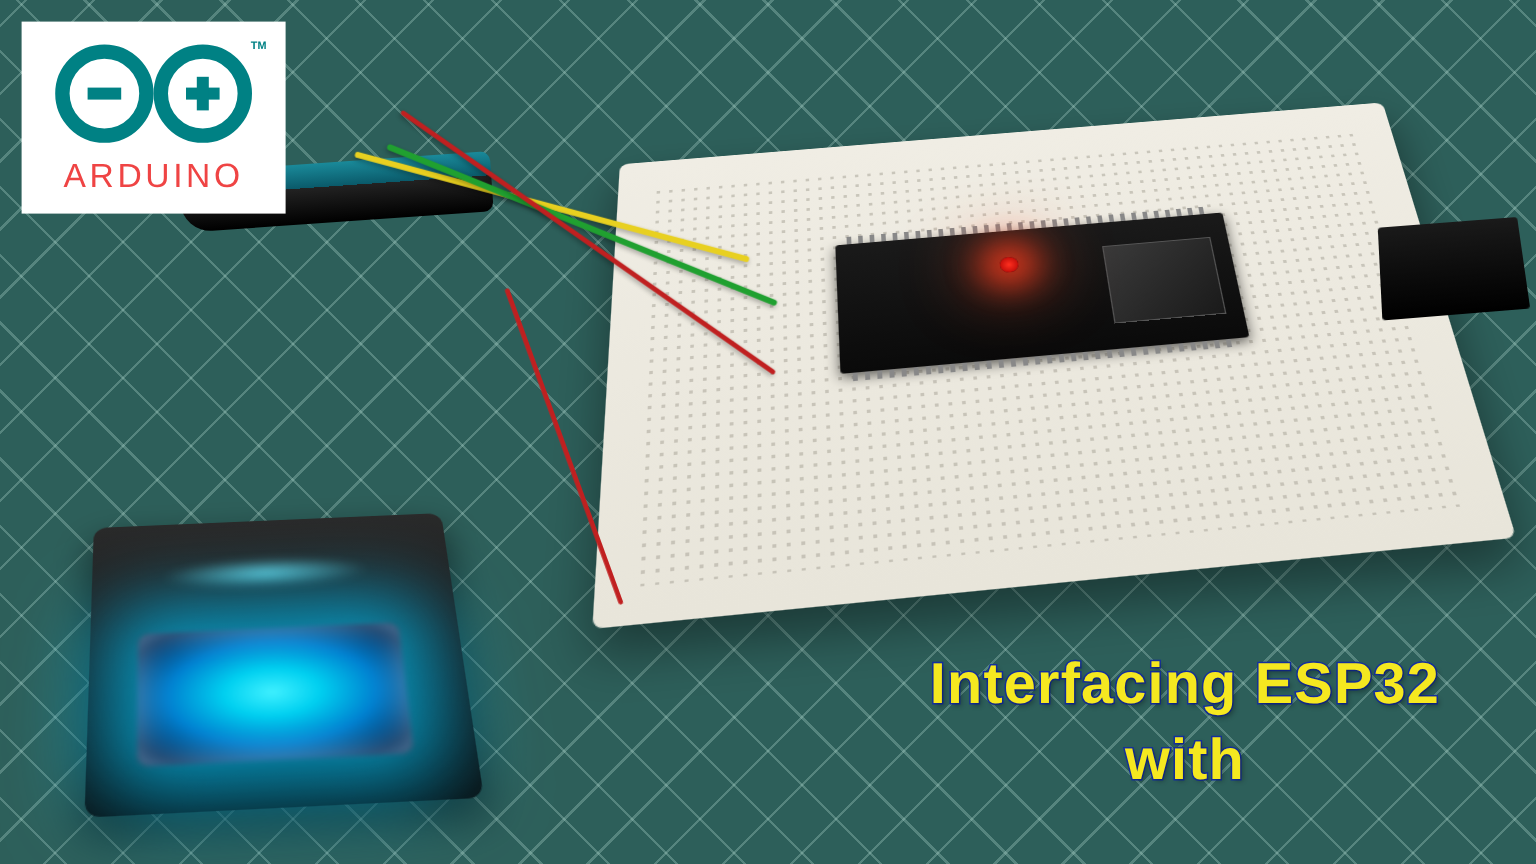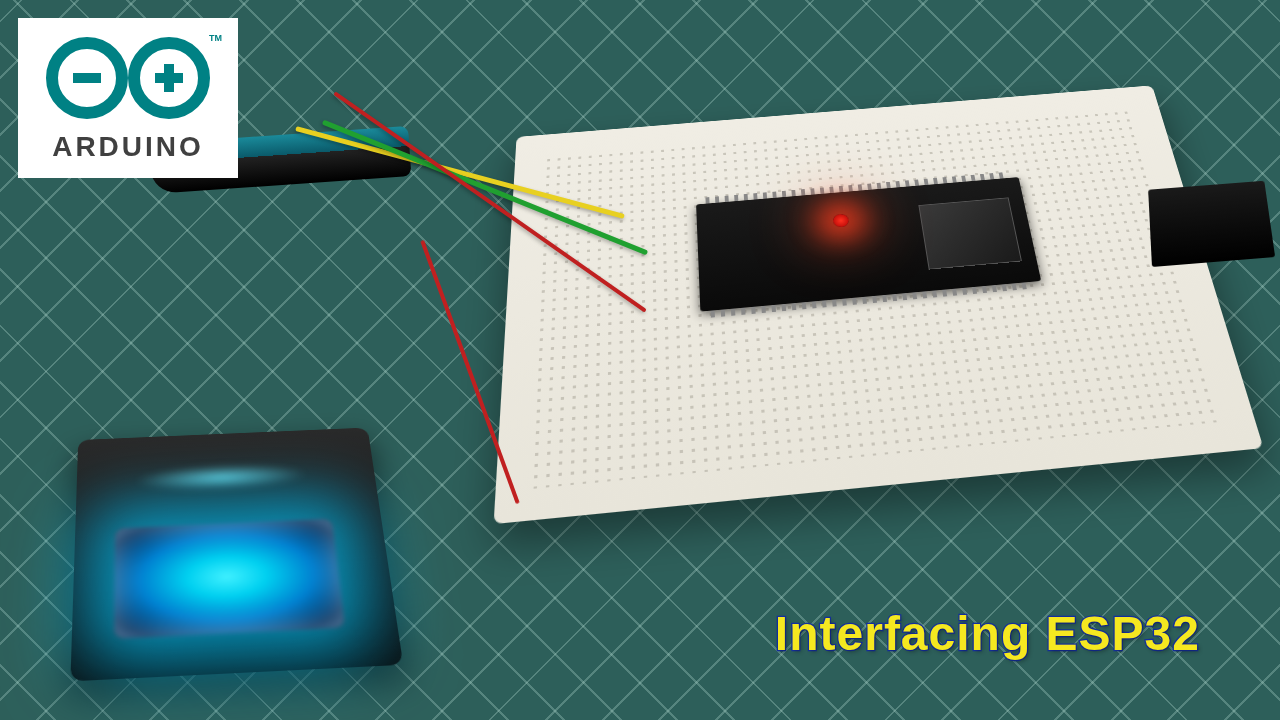--- a/index.html
+++ b/index.html
@@ -77,23 +77,23 @@
 }
 .tm {
   position: absolute;
   top: 0;
   right: -4px;
   font-size: 9px;
   color: #008184;
   font-weight: bold;
 }
 .arduino-text {
-  color: #404040;
+  color: #ef4444;
   font-size: 28px;
-  font-weight: bold;
+  font-weight: normal;
   letter-spacing: 3px;
   margin-top: 8px;
 }
 .breadboard {
   position: absolute;
   top: 60px;
   right: 70px;
   width: 700px;
   height: 440px;
   background: linear-gradient(to bottom, #f0ede4, #e8e5da);
@@ -282,13 +282,14 @@
     <div class="infinity-circle infinity-right">
       <div class="infinity-plus"></div>
     </div>
     <span class="tm">TM</span>
   </div>
   <div class="arduino-text">ARDUINO</div>
 </div>
 
 <div class="title-overlay">
   <div class="title-line">Interfacing ESP32</div>
+  <div class="title-line">with</div>
 </div>
 
 </body></html>

